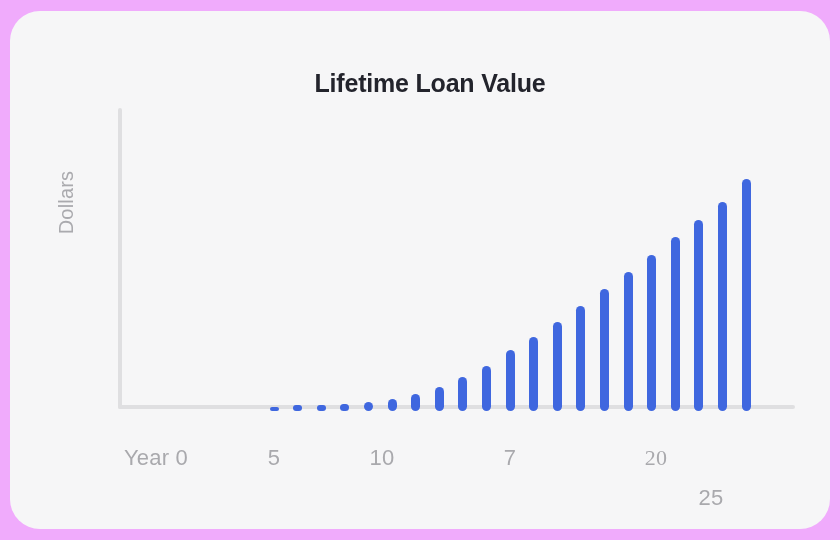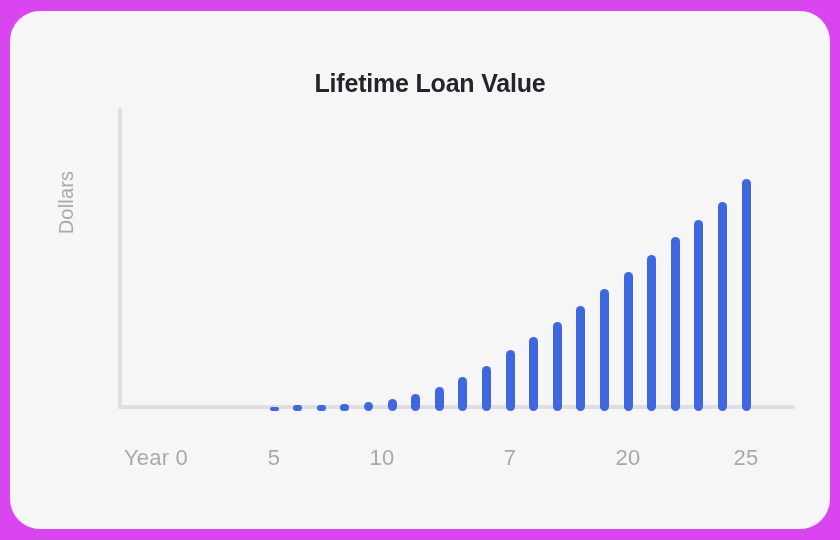--- a/index.html
+++ b/index.html
@@ -11,21 +11,21 @@
     width: 840px;
     height: 540px;
     overflow: hidden;
     font-family: "Liberation Sans", sans-serif;
   }
 
   #stage {
     position: relative;
     width: 840px;
     height: 540px;
-    background: #d946ef;
+    background: #f0abfc;
   }
 
   
   #card {
     position: absolute;
     left: 10px;
     top: 11px;
     width: 820px;
     height: 518px;
     background: #f6f6f7;
@@ -151,19 +151,19 @@
         <div class="bar" style="left: 574.3px; bottom: -3px; height: 190.78px;"></div>
         <div class="bar" style="left: 597.9px; bottom: -3px; height: 209.1px;"></div>
         <div class="bar" style="left: 621.5px; bottom: -3px; height: 232px;"></div>
       </div>
 
     <div id="x-ticks">
         <div class="xtick" style="left: 146px;">Year 0</div>
         <div class="xtick" style="left: 264px;">5</div>
         <div class="xtick" style="left: 372px;">10</div>
         <div class="xtick" style="left: 500px;">7</div>
-        <div class="xtick" style="left: 618px;">20</div>
-        <div class="xtick" style="left: 736px;">25</div>
+        <div class="xtick" style="left: 646px; font-family: Liberation Serif, serif;">20</div>
+        <div class="xtick" style="left: 701px; margin-top: 40px;">25</div>
       </div>
 
   </div>
 
 </div>
 
 </body></html>

